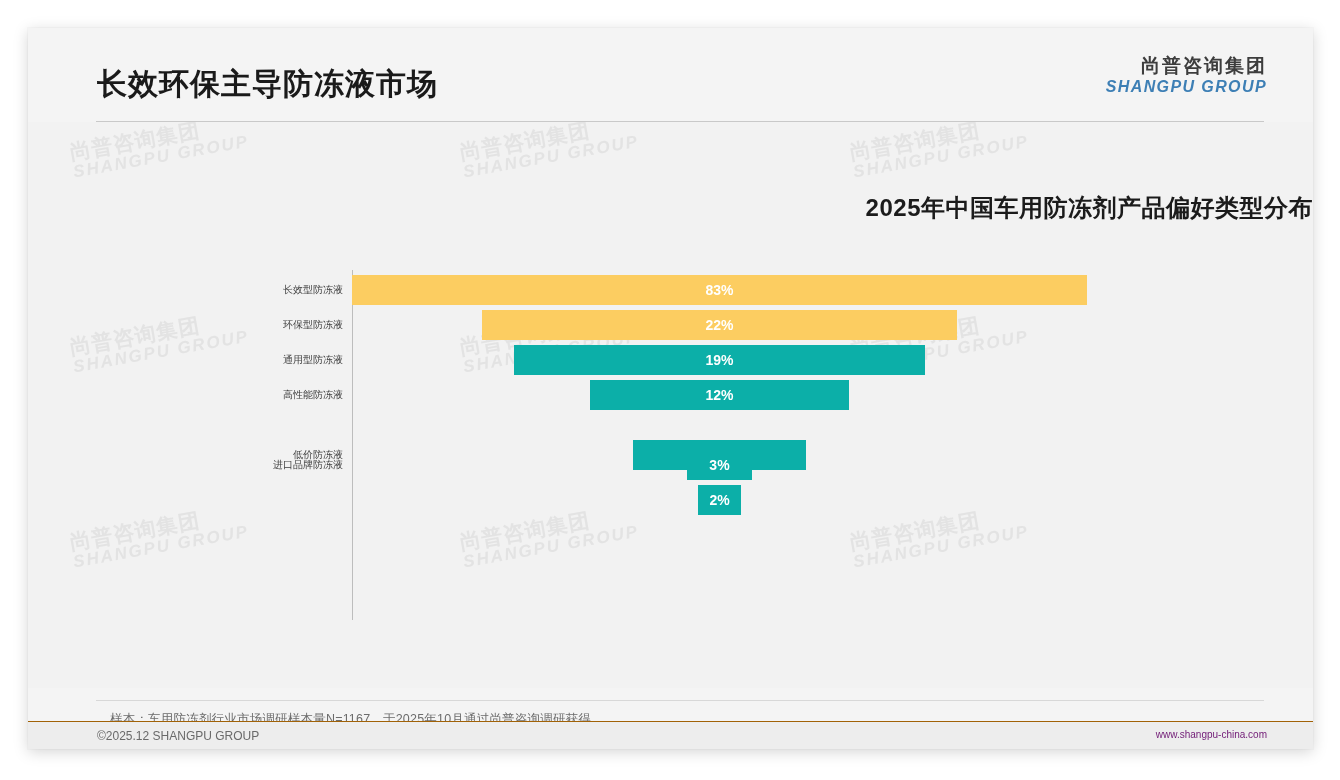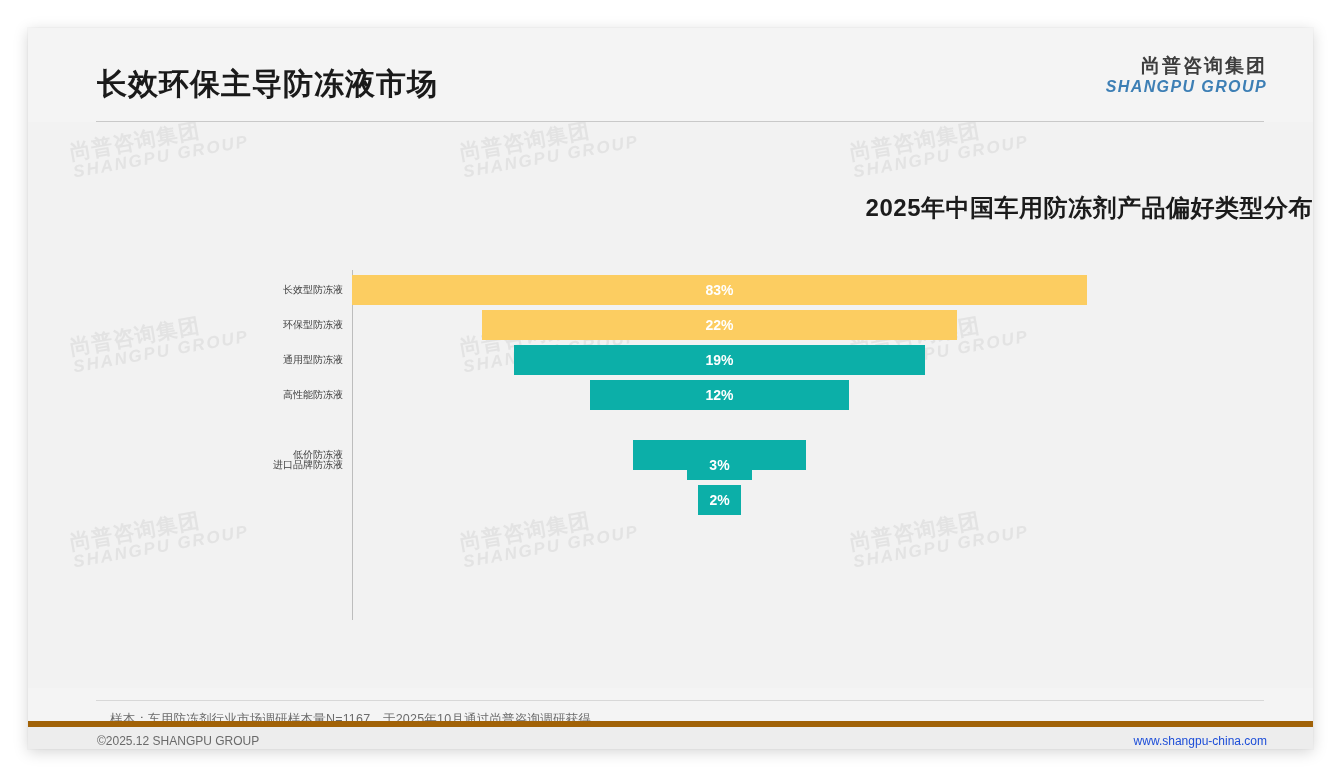--- a/index.html
+++ b/index.html
@@ -199,36 +199,36 @@
   }
 
   
   #footer {
     position: absolute;
     left: 0;
     bottom: 0;
     width: 100%;
     height: 28px;
     background: #ededed;
-    border-top: 6px solid #a16207;
+    border-top: 1px solid #a16207;
   }
   #copyright {
     position: absolute;
     left: 69px;
     top: 7px;
     font-size: 12px;
     color: #6a6a6a;
     white-space: nowrap;
   }
   #website {
     position: absolute;
     right: 46px;
     top: 7px;
-    font-size: 12px;
-    color: #1d4ed8;
+    font-size: 10px;
+    color: #701a75;
     white-space: nowrap;
   }
 </style>
 </head>
 <body>
 
 <div id="slide">
 
   <div id="header">
     <div id="page-title">长效环保主导防冻液市场</div>

